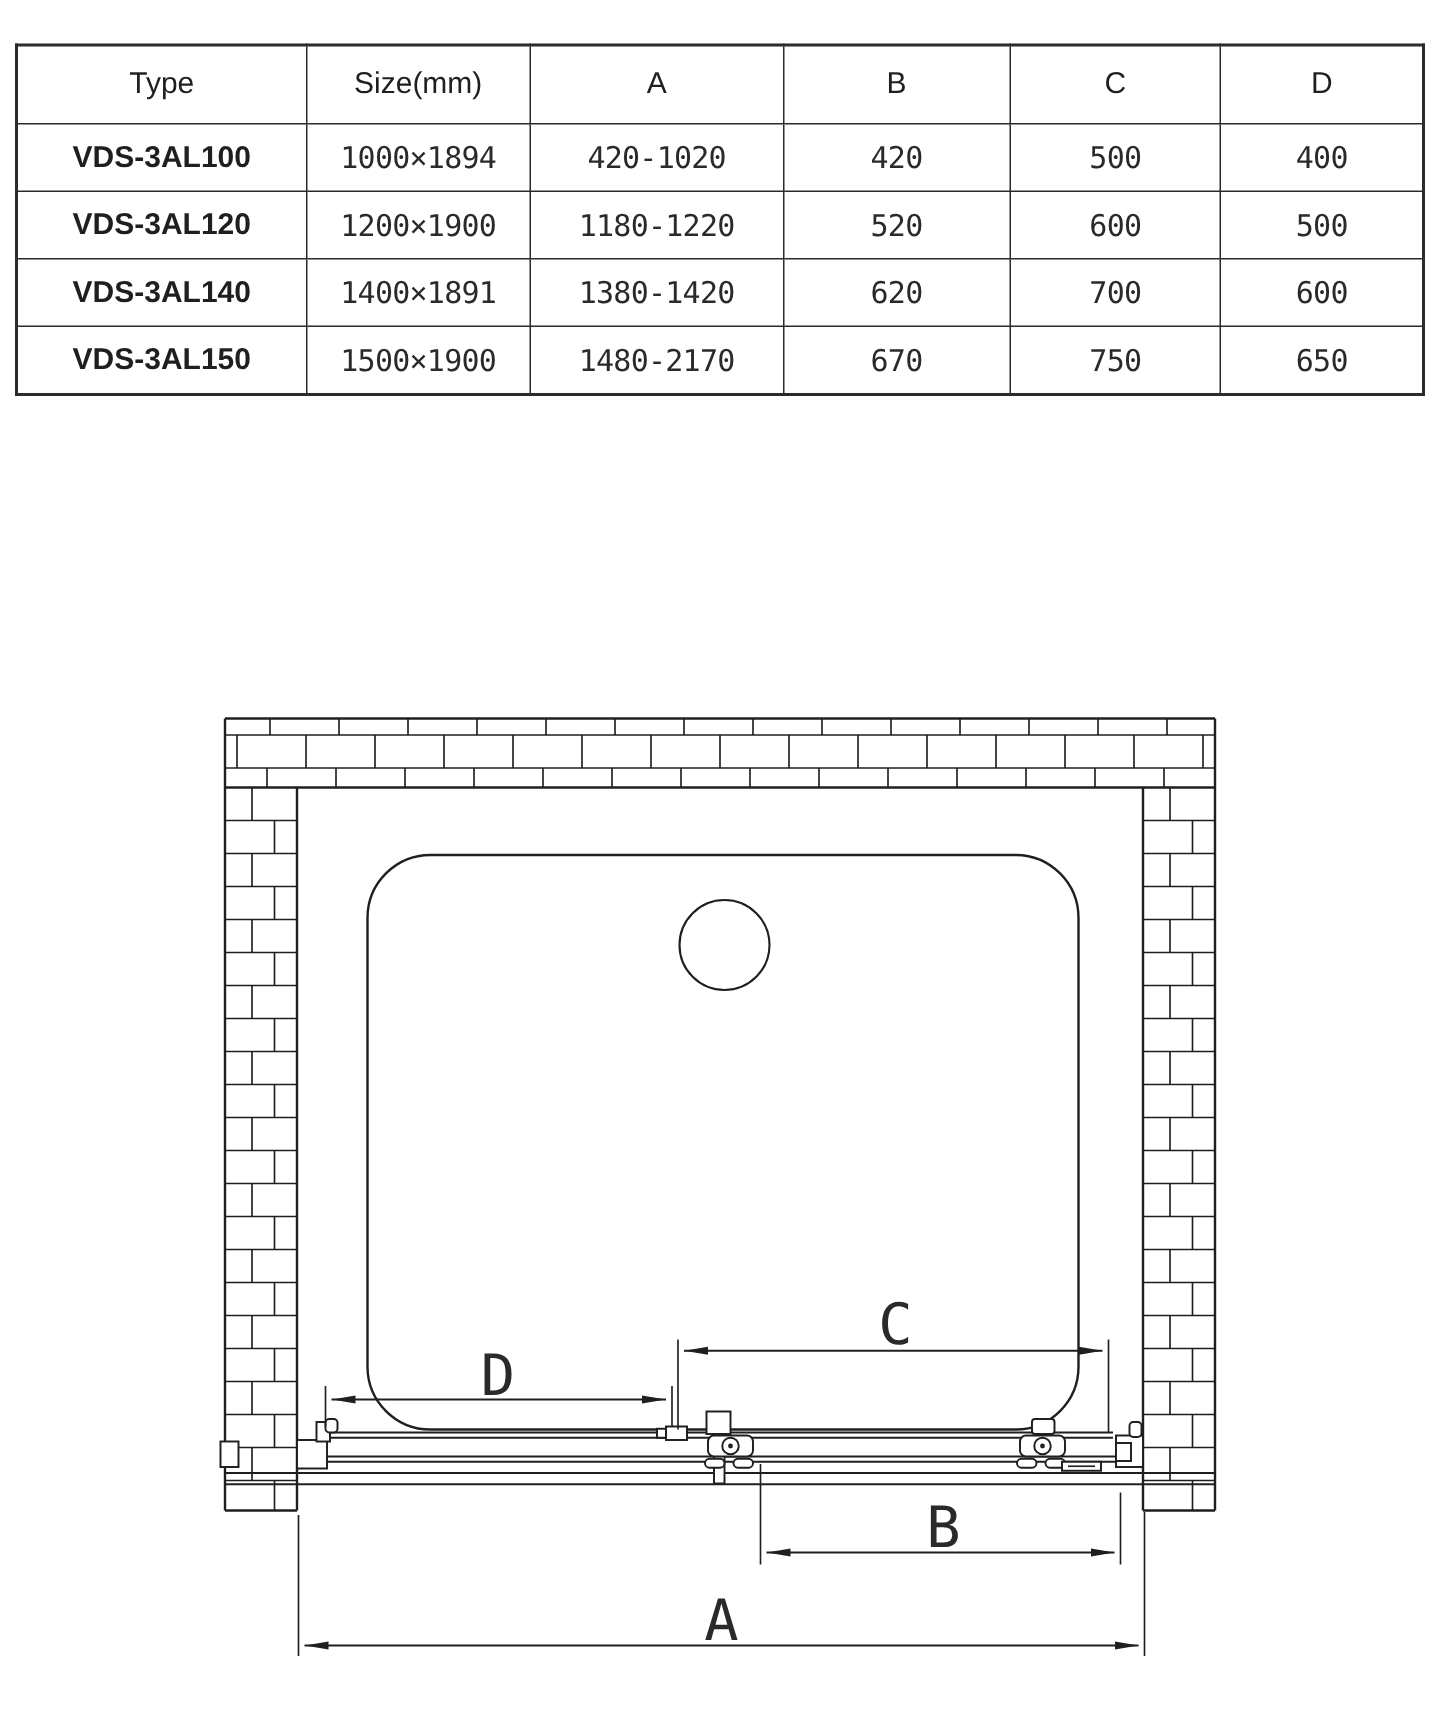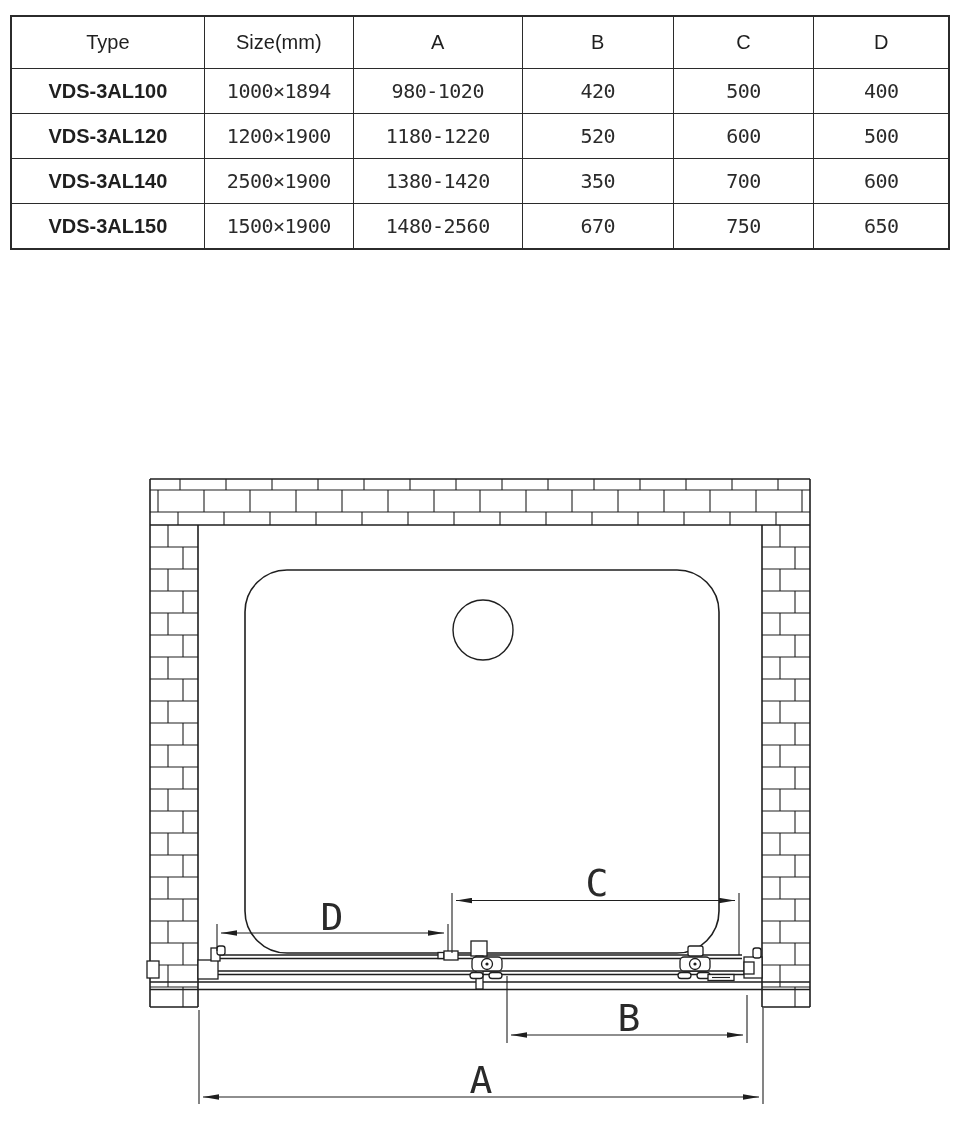--- a/index.html
+++ b/index.html
@@ -1,19 +1,19 @@
 <!DOCTYPE html>
 <html><head>
 <meta charset="utf-8">
 <style>
   html,body{margin:0;padding:0;background:#fff;}
   .page{position:relative;width:967px;height:1140px;background:#fff;overflow:hidden;
         font-family:"Liberation Sans",sans-serif;color:#1f1f1f;}
   
-  .table-wrap{position:absolute;left:10px;top:15px;}
+  .table-wrap{position:absolute;left:10px;top:29px;}
   table.spec{border-collapse:collapse;width:940px;table-layout:fixed;
              border:2px solid #2b2b2b;}
   table.spec th, table.spec td{border:1.6px solid #2b2b2b;text-align:center;
              vertical-align:middle;padding:0;}
   table.spec th{height:51px;font-family:"Liberation Sans",sans-serif;
              font-weight:400;font-size:20px;color:#1f1f1f;}
   table.spec td{height:44px;font-family:"DejaVu Sans Mono",monospace;
              font-size:20px;letter-spacing:-0.5px;color:#2a2a2a;}
   table.spec td.type-cell{font-family:"Liberation Sans",sans-serif;
              font-weight:700;font-size:20px;letter-spacing:0;color:#1f1f1f;}
@@ -51,45 +51,45 @@
             <th>A</th>
             <th>B</th>
             <th>C</th>
             <th>D</th>
           </tr>
         </thead>
       <tbody id="spec-body">
           <tr>
             <td class="type-cell">VDS-3AL100</td>
             <td>1000×1894</td>
-            <td>980-1020</td>
+            <td>420-1020</td>
             <td>420</td>
             <td>500</td>
             <td>400</td>
           </tr>
           <tr>
             <td class="type-cell">VDS-3AL120</td>
             <td>1200×1900</td>
             <td>1180-1220</td>
             <td>520</td>
             <td>600</td>
             <td>500</td>
           </tr>
           <tr>
             <td class="type-cell">VDS-3AL140</td>
-            <td>2500×1900</td>
+            <td>1400×1891</td>
             <td>1380-1420</td>
-            <td>350</td>
+            <td>620</td>
             <td>700</td>
             <td>600</td>
           </tr>
           <tr>
             <td class="type-cell">VDS-3AL150</td>
             <td>1500×1900</td>
-            <td>1480-2560</td>
+            <td>1480-2170</td>
             <td>670</td>
             <td>750</td>
             <td>650</td>
           </tr>
         </tbody>
     </table>
   </div>
 
   <svg class="drawing" width="967" height="1140" viewBox="0 0 967 1140">
     <defs>

